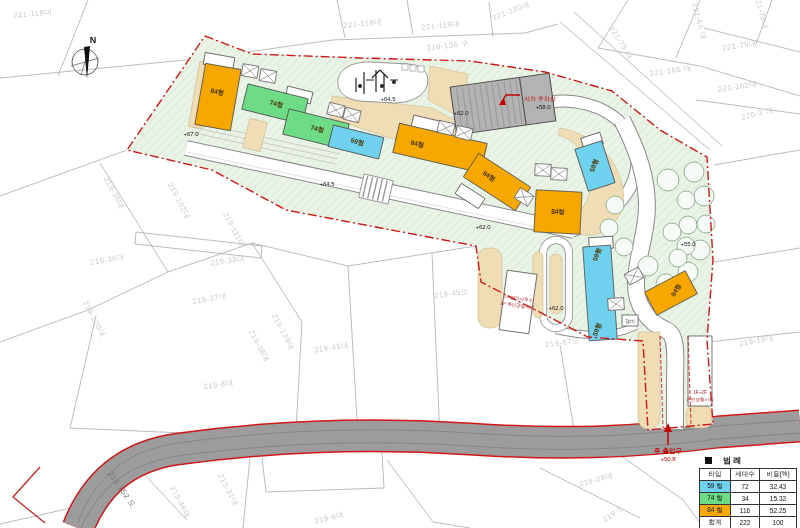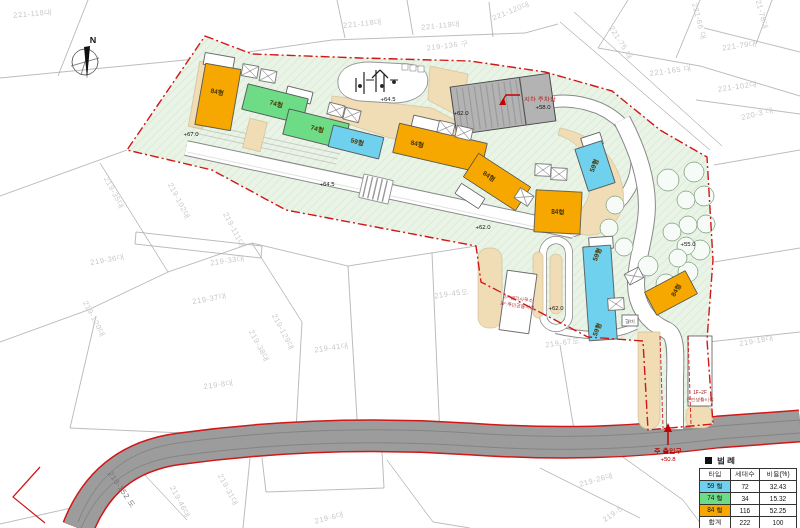--- a/index.html
+++ b/index.html
@@ -12,21 +12,21 @@
   .bldg-label{font-size:6.5px;font-weight:bold;fill:#4a3500;}
   .red-note{font-size:6px;fill:#c40000;}
   .red-note-bold{font-size:6.5px;font-weight:bold;fill:#c40000;}
   .tiny-red{font-size:4.6px;fill:#a42222;}
   .tiny-dark{font-size:5px;fill:#333;}
   .compass-n{font-size:9px;font-weight:bold;fill:#111;}
   .f84,.f74,.f59{stroke:#4c4c4c;stroke-width:0.8;}
   .fwhite{fill:#ffffff;stroke:#555;stroke-width:0.8;}
   
   .legend{position:absolute;left:699px;top:455px;}
-  .legend-title{display:flex;align-items:center;gap:5px;font-size:8px;font-weight:bold;
+  .legend-title{display:flex;align-items:center;gap:11px;font-size:8px;font-weight:bold;
                 color:#111;margin:0 0 2px 6px;}
   .sq{width:7px;height:7px;background:#111;display:inline-block;}
   table.legend-tbl{border-collapse:collapse;background:#fff;}
   .legend-tbl td,.legend-tbl th{border:1px solid #333;font-size:6.5px;padding:1px 0;
                 text-align:center;color:#111;font-weight:normal;}
   .c1{width:30px}.c2{width:28px}.c3{width:36px}
 </style>
 </head>
 <body>
 

